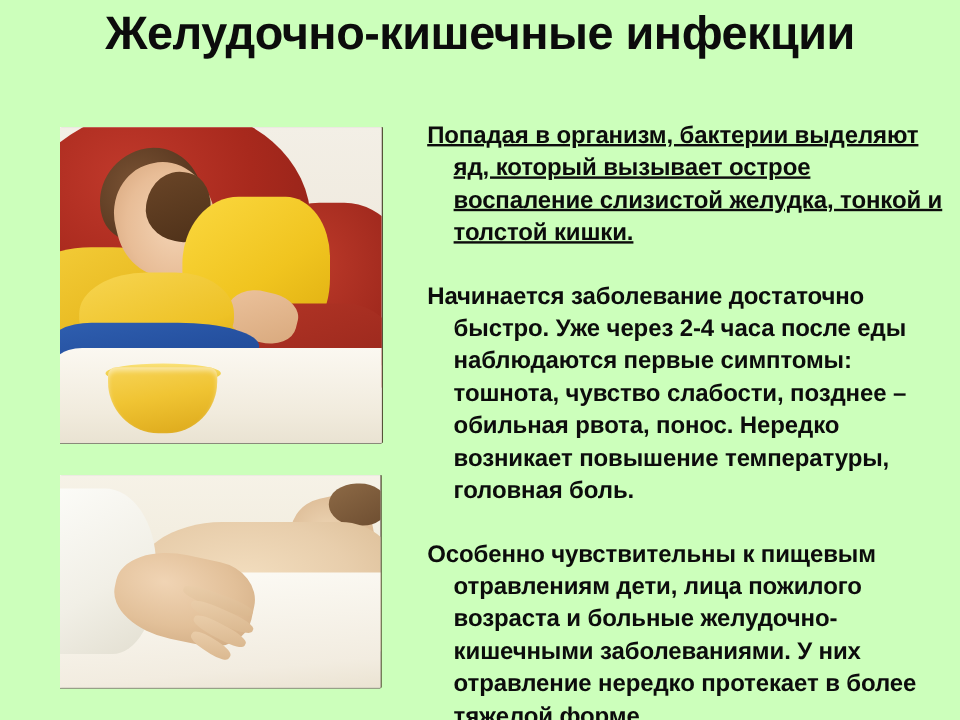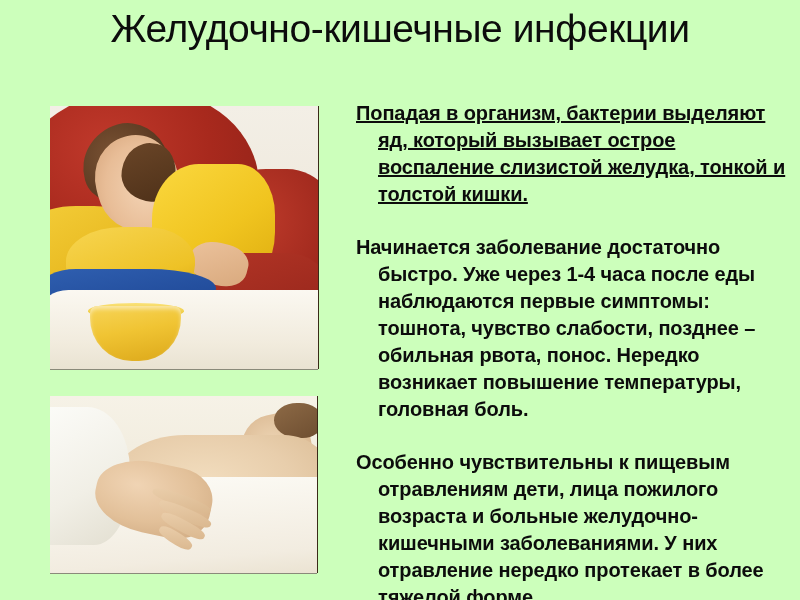--- a/index.html
+++ b/index.html
@@ -23,21 +23,21 @@
   }
 
   
   .title {
     position: absolute;
     left: 0;
     top: 8px;
     width: 800px;
     text-align: center;
     font-size: 39px;
-    font-weight: normal;
+    font-weight: bold;
     color: #0c0c0c;
     letter-spacing: -0.4px;
     line-height: 1.08;
     white-space: nowrap;
   }
 
   
   .photo {
     position: absolute;
     overflow: hidden;
@@ -330,17 +330,17 @@
       <div class="hand"></div>
       <div class="finger f1"></div>
       <div class="finger f2"></div>
       <div class="finger f3"></div>
       <div class="finger f4"></div>
     </div>
   </div>
 
   <div class="text-col">
     <p class="para para-1">Попадая в организм, бактерии выделяют яд, который вызывает острое воспаление слизистой желудка, тонкой и толстой кишки.</p>
-    <p class="para para-2">Начинается заболевание достаточно быстро. Уже через 1-4 часа после еды наблюдаются первые симптомы: тошнота, чувство слабости, позднее – обильная рвота, понос. Нередко возникает повышение температуры, головная боль.</p>
+    <p class="para para-2">Начинается заболевание достаточно быстро. Уже через 2-4 часа после еды наблюдаются первые симптомы: тошнота, чувство слабости, позднее – обильная рвота, понос. Нередко возникает повышение температуры, головная боль.</p>
     <p class="para para-3">Особенно чувствительны к пищевым отравлениям дети, лица пожилого возраста и больные желудочно-кишечными заболеваниями. У них отравление нередко протекает в более тяжелой форме.</p>
   </div>
 
 </div>
 
 </body></html>

